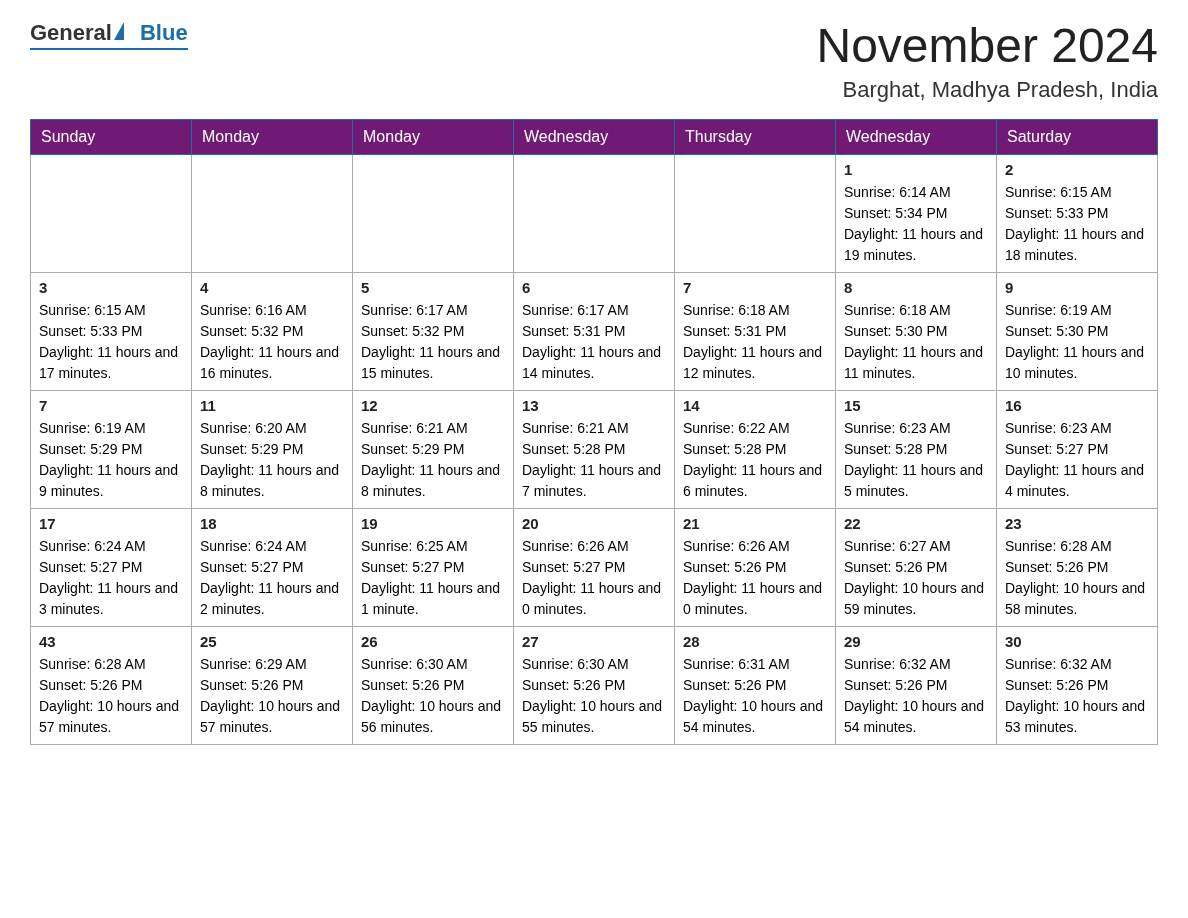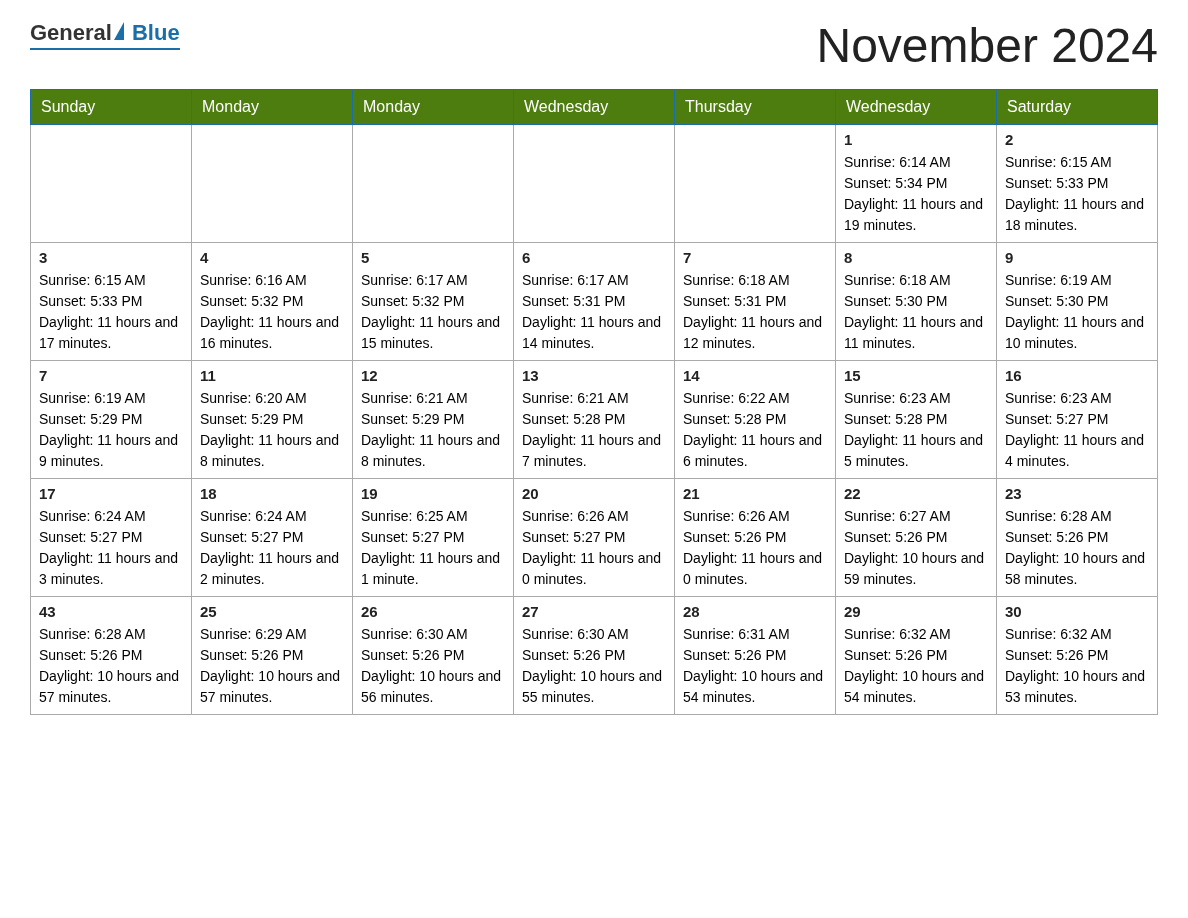--- a/index.html
+++ b/index.html
@@ -35,21 +35,21 @@
       height: 0;
       border-left: 10px solid transparent;
       border-bottom: 18px solid #1a6fa8;
       margin-left: 2px;
       margin-top: 2px;
     }
     .logo-text-blue {
       font-size: 22px;
       font-weight: bold;
       color: #1a6fa8;
-      margin-left: 8px;
+      margin-left: 16px;
     }
     .logo-underline {
       width: 100%;
       height: 2px;
       background: #1a6fa8;
       margin-top: 2px;
     }
     .title-section {
       text-align: right;
     }
@@ -63,21 +63,21 @@
       font-size: 22px;
       color: #333;
       margin-top: 4px;
     }
     .calendar {
       width: 100%;
       border-collapse: collapse;
       table-layout: fixed;
     }
     .calendar thead th {
-      background: #4d7c0f;
+      background: #701a75;
       color: #fff;
       padding: 8px 10px;
       font-size: 16px;
       font-weight: normal;
       text-align: left;
       border: 1px solid #1a6fa8;
     }
     .calendar tbody td {
       border: 1px solid #aaa;
       vertical-align: top;
@@ -110,20 +110,21 @@
   <div class="logo">
     <div class="logo-top">
       <span class="logo-text-general">General</span>
       <span class="logo-triangle"></span>
       <span class="logo-text-blue">Blue</span>
     </div>
     <div class="logo-underline"></div>
   </div>
   <div class="title-section">
     <div class="month-title">November 2024</div>
+    <div class="location-title">Barghat, Madhya Pradesh, India</div>
   </div>
 </div>
 
 <table class="calendar">
   <thead>
     <tr id="header-row">
         <th>Sunday</th>
         <th>Monday</th>
         <th>Monday</th>
         <th>Wednesday</th>

